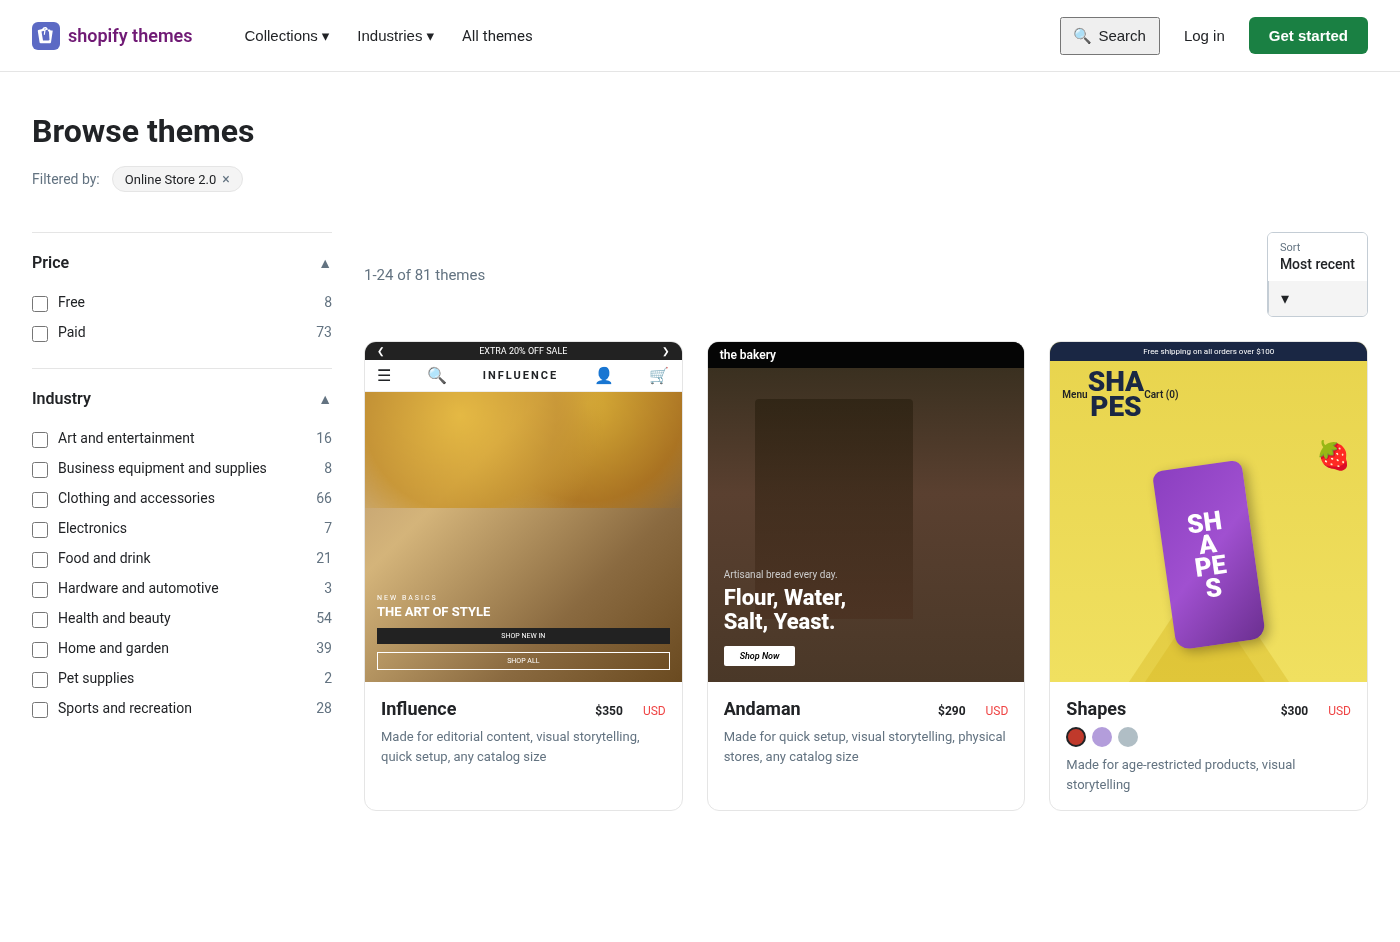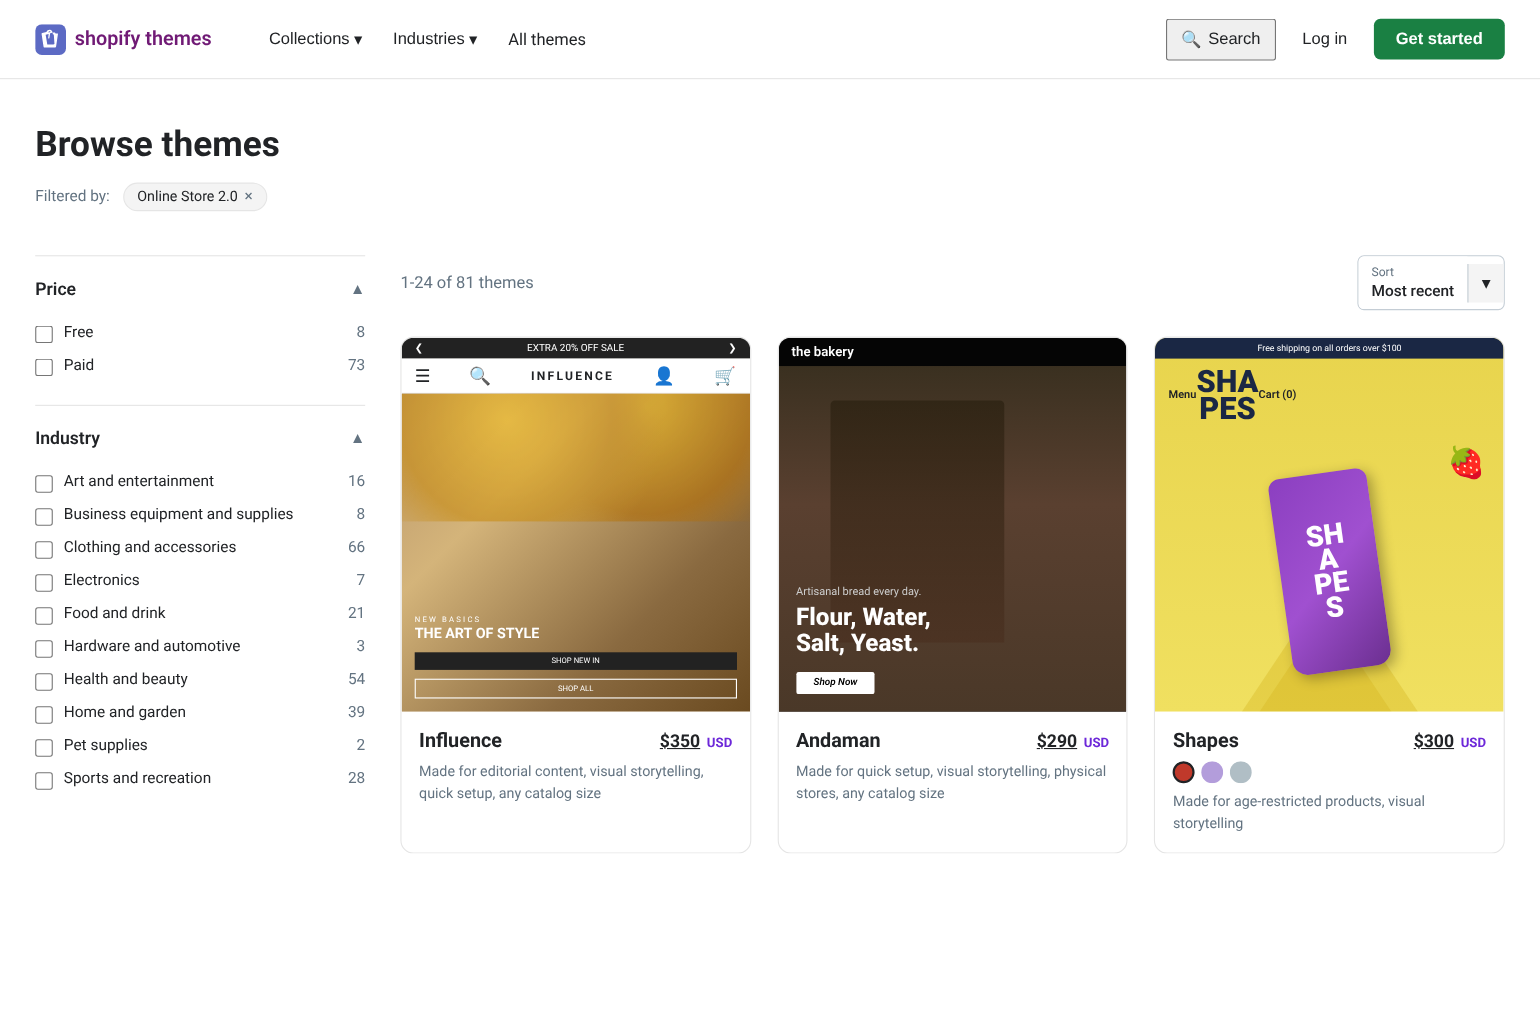--- a/index.html
+++ b/index.html
@@ -64,44 +64,45 @@
     .filter-item-count { font-size: 14px; color: #637381; }
 
     
     .content-area { flex: 1; }
     .content-header {
       display: flex; align-items: center; justify-content: space-between;
       margin-bottom: 24px;
     }
     .themes-count { font-size: 15px; color: #637381; }
     .sort-dropdown {
-      display: flex; align-items: center; gap: 0;
+      display: flex; gap: 0;
       border: 1px solid #c4cdd5; border-radius: 6px; overflow: hidden;
       cursor: pointer;
+      flex-direction: column;
     }
     .sort-label-section { padding: 8px 12px; background: #fff; }
     .sort-label-small { font-size: 11px; color: #637381; display: block; }
     .sort-value { font-size: 14px; font-weight: 500; }
     .sort-chevron {
       padding: 8px 12px; background: #f4f4f4;
       border-left: 1px solid #c4cdd5; font-size: 16px; color: #212326;
     }
 
     
     .themes-grid { display: grid; grid-template-columns: repeat(3, 1fr); gap: 24px; }
     .theme-card { border-radius: 12px; overflow: hidden; background: #fff; border: 1px solid #e5e5e5; }
     .theme-card-image {
       width: 100%; height: 340px; overflow: hidden; position: relative;
     }
     .theme-card-body { padding: 16px; }
     .theme-card-header { display: flex; align-items: baseline; justify-content: space-between; margin-bottom: 8px; }
     .theme-card-name { font-size: 18px; font-weight: 700; }
     .theme-card-price { font-size: 16px; }
-    .theme-card-price-amount { font-weight: 700; font-size: 16px; text-decoration: underline; }
-    .theme-card-price-currency { font-size: 12px; color: #6d28d9; font-weight: 700; margin-left: 6px; }
+    .theme-card-price-amount { font-weight: 700; font-size: 12px; }
+    .theme-card-price-currency { font-size: 12px; color: #ef4444; font-weight: 400; margin-left: 20px; }
     .theme-card-colors { display: flex; gap: 6px; margin-bottom: 8px; }
     .color-swatch { width: 20px; height: 20px; border-radius: 50%; border: 2px solid transparent; cursor: pointer; }
     .color-swatch.selected { border-color: #212326; }
     .theme-card-desc { font-size: 13px; color: #637381; line-height: 1.5; }
 
     
     .mock-preview { width: 100%; height: 100%; display: flex; flex-direction: column; overflow: hidden; }
 
     
     .influence-preview { background: #f5f5f0; }

